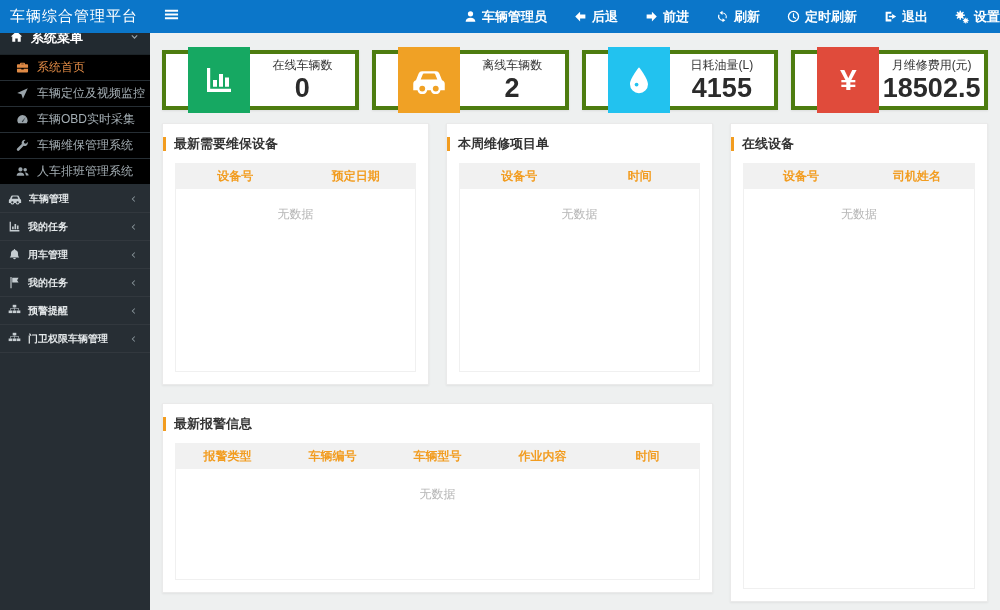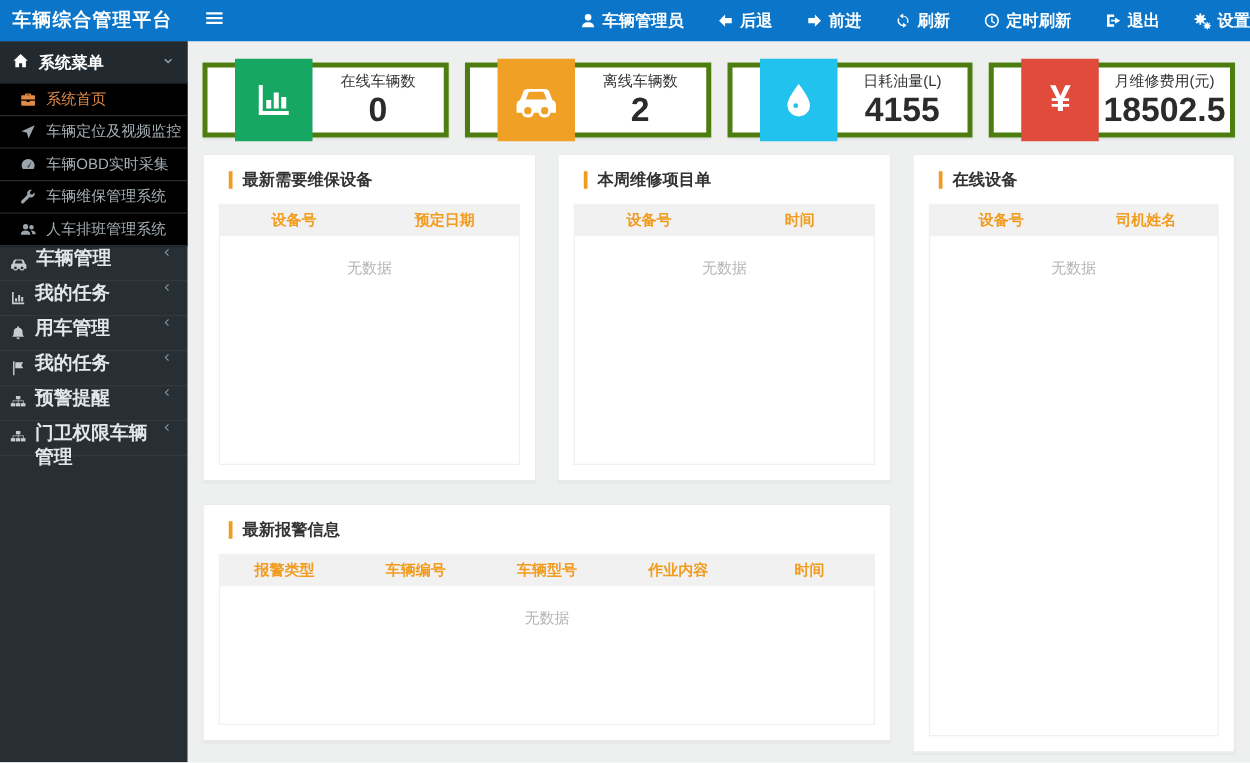--- a/index.html
+++ b/index.html
@@ -1,35 +1,35 @@
 <!DOCTYPE html>
 <html><head>
 <meta charset="utf-8">
 <style>
   html,body{margin:0;padding:0;}
   body{font-family:"Liberation Sans","DejaVu Sans",sans-serif;}
   .app{position:relative;width:1000px;height:610px;overflow:hidden;background:#eef0f0;}
 
   
   .topbar{height:33px;background:#0b76c9;color:#fff;display:flex;align-items:center;position:relative;z-index:3;}
-  .brand{width:150px;box-sizing:border-box;padding-left:10px;font-size:15px;font-weight:bold;flex:none;letter-spacing:1px;}
+  .brand{width:150px;box-sizing:border-box;padding-left:10px;font-size:15px;font-weight:normal;flex:none;letter-spacing:1px;}
   .hamburger{margin-left:14px;display:flex;align-items:center;cursor:pointer;}
   .top-right{margin-left:auto;display:flex;align-items:center;gap:27px;font-size:13px;font-weight:bold;}
   .top-item{display:flex;align-items:center;gap:5px;cursor:pointer;white-space:nowrap;}
   .ticon{display:flex;align-items:center;}
 
   
-  .sidebar{position:absolute;left:0;top:33px;bottom:0;width:150px;background:#272e34;z-index:2;}
+  .sidebar{position:absolute;left:0;top:21px;bottom:0;width:150px;background:#272e34;z-index:2;}
   .side-header{height:33px;display:flex;align-items:center;gap:8px;padding:0 10px;background:#222a30;color:#ffffff;font-size:13px;font-weight:bold;border-bottom:1px solid #1c2327;cursor:pointer;}
   .side-header .chev-down{margin-left:auto;color:#96a2a9;display:flex;}
   .sub-item{height:25px;display:flex;align-items:center;gap:8px;padding-left:16px;background:#000000;border-bottom:1px solid #262e34;color:#a4aeb4;font-size:12px;cursor:pointer;}
   .sub-item .sicon{display:flex;align-items:center;color:#9aa4aa;}
   .sub-item.active{color:#e08a45;}
   .sub-item.active .sicon{color:#e08a45;}
-  .menu-item{height:27px;display:flex;gap:7px;padding:0 11px 0 8px;color:#e3e7e9;font-size:15px;font-weight:bold;border-bottom:1px solid rgba(255,255,255,0.05);cursor:pointer;}
+  .menu-item{height:27px;display:flex;align-items:center;gap:7px;padding:0 11px 0 8px;color:#e3e7e9;font-size:10px;font-weight:bold;border-bottom:1px solid rgba(255,255,255,0.05);cursor:pointer;}
   .menu-item .sicon{display:flex;align-items:center;color:#c6cdd1;}
   .menu-item .chev{margin-left:auto;color:#8b969c;display:flex;}
 
   
   .main{margin-left:150px;padding:17px 12px 0 12px;box-sizing:border-box;}
   .stats{display:flex;gap:13px;height:60px;}
   .stat-card{flex:1;background:#fff;border:4px solid #4d7c0f;box-shadow:0 1px 2px rgba(0,0,0,.08);display:flex;align-items:center;overflow:visible;}
   .stat-icon{width:62px;height:66px;margin-left:22px;flex:none;display:flex;align-items:center;justify-content:center;color:#fff;}
   .ic-green{background:#16a862;}
   .ic-orange{background:#f0a125;}
@@ -42,21 +42,21 @@
 
   .mid{display:flex;gap:17px;margin-top:13px;align-items:flex-start;}
   .col-left{flex:1;min-width:0;}
   .top2{display:flex;gap:17px;}
   .top2 .panel{flex:1;height:262px;}
   .panel-alarm{margin-top:18px;height:190px;}
   .col-right{width:258px;flex:none;}
   .panel-online{height:479px;}
 
   .panel{background:#fff;border:1px solid #eaeaea;box-shadow:0 1px 2px rgba(0,0,0,.06);display:flex;flex-direction:column;box-sizing:border-box;}
-  .panel-title{padding:11px 20px 7px;font-size:13px;font-weight:bold;color:#333;display:flex;align-items:center;flex:none;}
+  .panel-title{padding:11px 0 7px;font-size:13px;font-weight:bold;color:#333;display:flex;align-items:center;flex:none;}
   .accent{width:3px;height:14px;background:#f29c1f;margin-right:8px;flex:none;}
   .tbl{margin:3px 12px 12px;flex:1;display:flex;flex-direction:column;min-height:0;}
   .thead{display:flex;background:#f1f1f1;height:26px;align-items:center;flex:none;}
   .th{flex:1;text-align:center;color:#f29c1f;font-weight:bold;font-size:12px;}
   .tbody{flex:1;border:1px solid #f0f0f0;border-top:none;text-align:center;padding-top:17px;color:#b5b5b5;font-size:12px;box-sizing:border-box;}
 </style>
 </head>
 <body>
 
 <div class="app">

